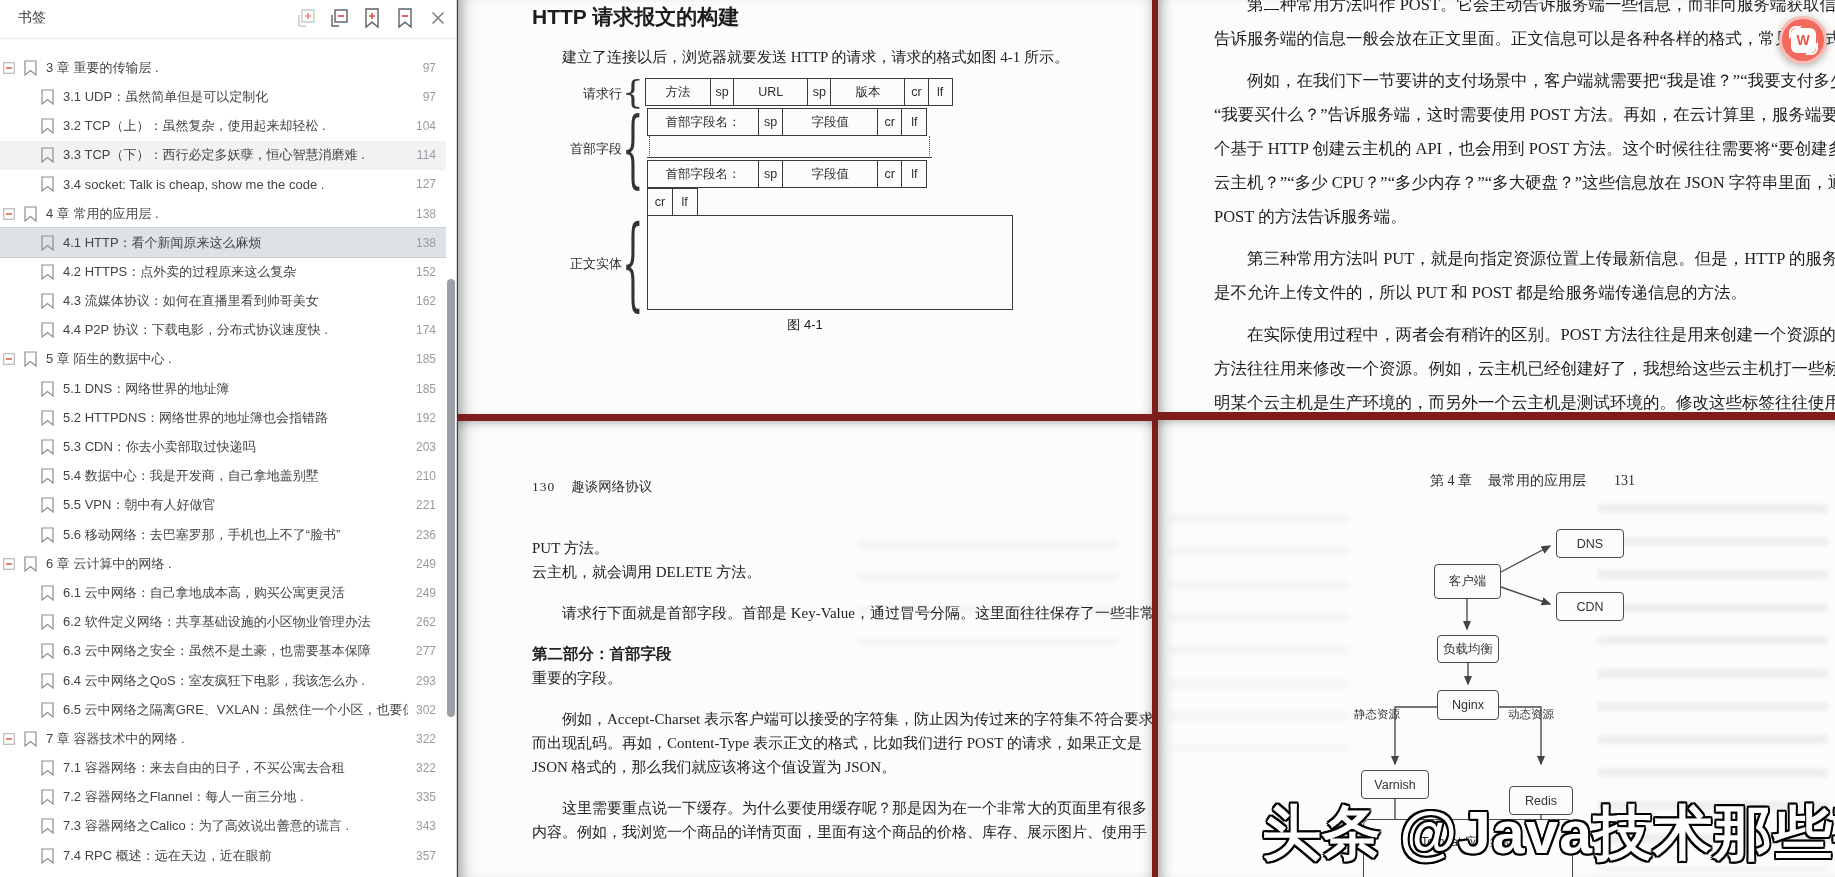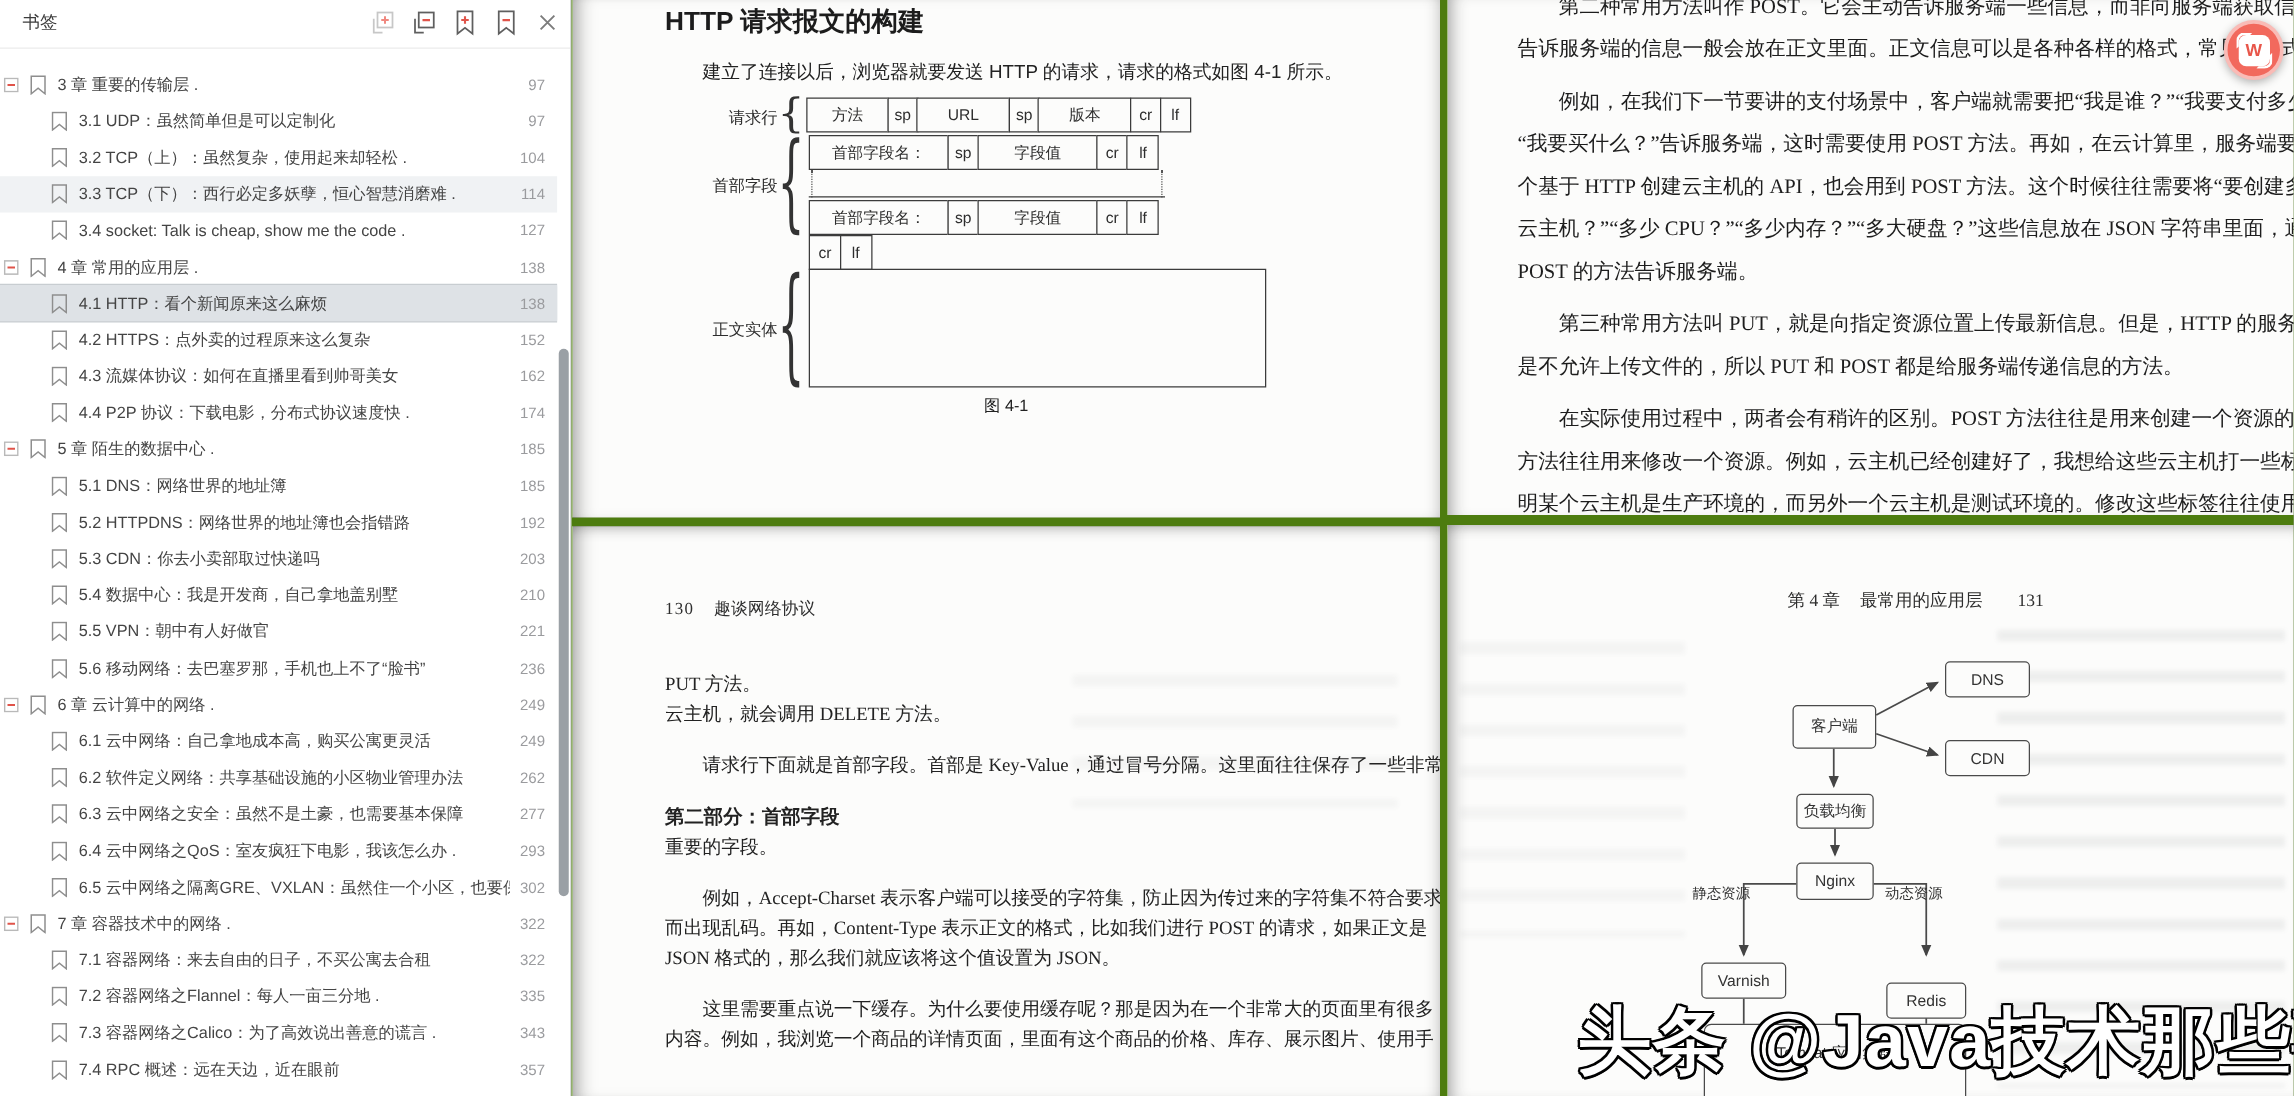--- a/index.html
+++ b/index.html
@@ -17,34 +17,34 @@
   .bm-row .tg{width:12px;margin-right:9px;display:inline-flex;flex:none;}
   .bm-row .bmk{width:13px;margin-right:9px;display:inline-flex;flex:none;}
   .bm-row.lvl2{padding-left:41px;}
   .bm-row .lb{font-size:13px;color:#444;overflow:hidden;flex:0 1 auto;}
   .bm-row .pg{margin-left:auto;padding-left:8px;padding-right:10px;font-size:12px;color:#9a9b9e;flex:none;}
   .bm-row.hover{background:#f0f2f4;}
   .bm-row.selected{background:#dee2e6;box-shadow:0 -1px 0 #c8cdd1, 0 1px 0 #c8cdd1;}
   .sb-scroll{position:absolute;right:0;top:40px;bottom:0;width:10px;background:#fff;}
   .sb-thumb{position:absolute;left:1px;width:8px;top:239px;height:438px;background:#9aa0a5;border-radius:4px;}
   
-  .doc{position:absolute;left:456px;top:0;width:1379px;height:877px;background:#4d7c0f;}
+  .doc{position:absolute;left:456px;top:0;width:1379px;height:877px;background:#7f1d1d;}
   .page{position:absolute;background:#fcfcfb;overflow:hidden;}
   .pA{left:2px;top:0;width:694px;height:414px;
       box-shadow:inset 14px 0 16px -12px rgba(30,30,30,.5), inset -10px 0 12px -10px rgba(30,30,30,.3);}
   .pB{left:2px;top:421px;width:694px;height:456px;
       box-shadow:inset 14px 0 16px -12px rgba(30,30,30,.5), inset -10px 0 12px -10px rgba(30,30,30,.3), inset 0 10px 10px -8px rgba(30,30,30,.28);}
   .pC{left:702px;top:0;width:677px;height:412px;
       box-shadow:inset 12px 0 14px -10px rgba(30,30,30,.45);}
   .pD{left:702px;top:420px;width:677px;height:457px;
       box-shadow:inset 12px 0 14px -10px rgba(30,30,30,.45), inset 0 10px 10px -8px rgba(30,30,30,.28);}
   
   .pa-heading{position:absolute;left:74px;top:3px;font-size:21px;font-weight:bold;color:#1c1c1c;}
   .pa-intro{position:absolute;left:74px;top:48px;width:600px;text-indent:2em;
-            font-family:Liberation Sans, sans-serif;font-size:15px;color:#222;}
+            font-family:Liberation Serif, serif;font-size:15px;color:#222;}
   .fig{position:absolute;left:0;top:0;width:694px;height:414px;}
   .flabel{position:absolute;left:90px;width:74px;text-align:right;font-size:13px;color:#2d2d2d;}
   .brace{position:absolute;left:164px;font-family:"DejaVu Serif",serif;color:#333;transform-origin:top left;line-height:1;}
   .frow{position:absolute;display:flex;border-radius:10px;}
   .fc{border:1.4px solid #3b3b3b;margin-right:-1.4px;display:flex;align-items:center;justify-content:center;
       font-size:12.5px;color:#2d2d2d;height:28px;box-sizing:border-box;background:#fcfcfb;}
   .fr1 .c0{width:66px}.fr1 .c1{width:25px}.fr1 .c2{width:75px}.fr1 .c3{width:25px}.fr1 .c4{width:75px}.fr1 .c5{width:25px}.fr1 .c6{width:25px}
   .fr23 .c0{width:112px}.fr23 .c1{width:26px}.fr23 .c2{width:96px}.fr23 .c3{width:26px}.fr23 .c4{width:26px}
   .fr4 .c0{width:26px}.fr4 .c1{width:26px}
   .fdots{position:absolute;width:0;border-left:1.6px dotted #555;height:22px;top:136px;}

